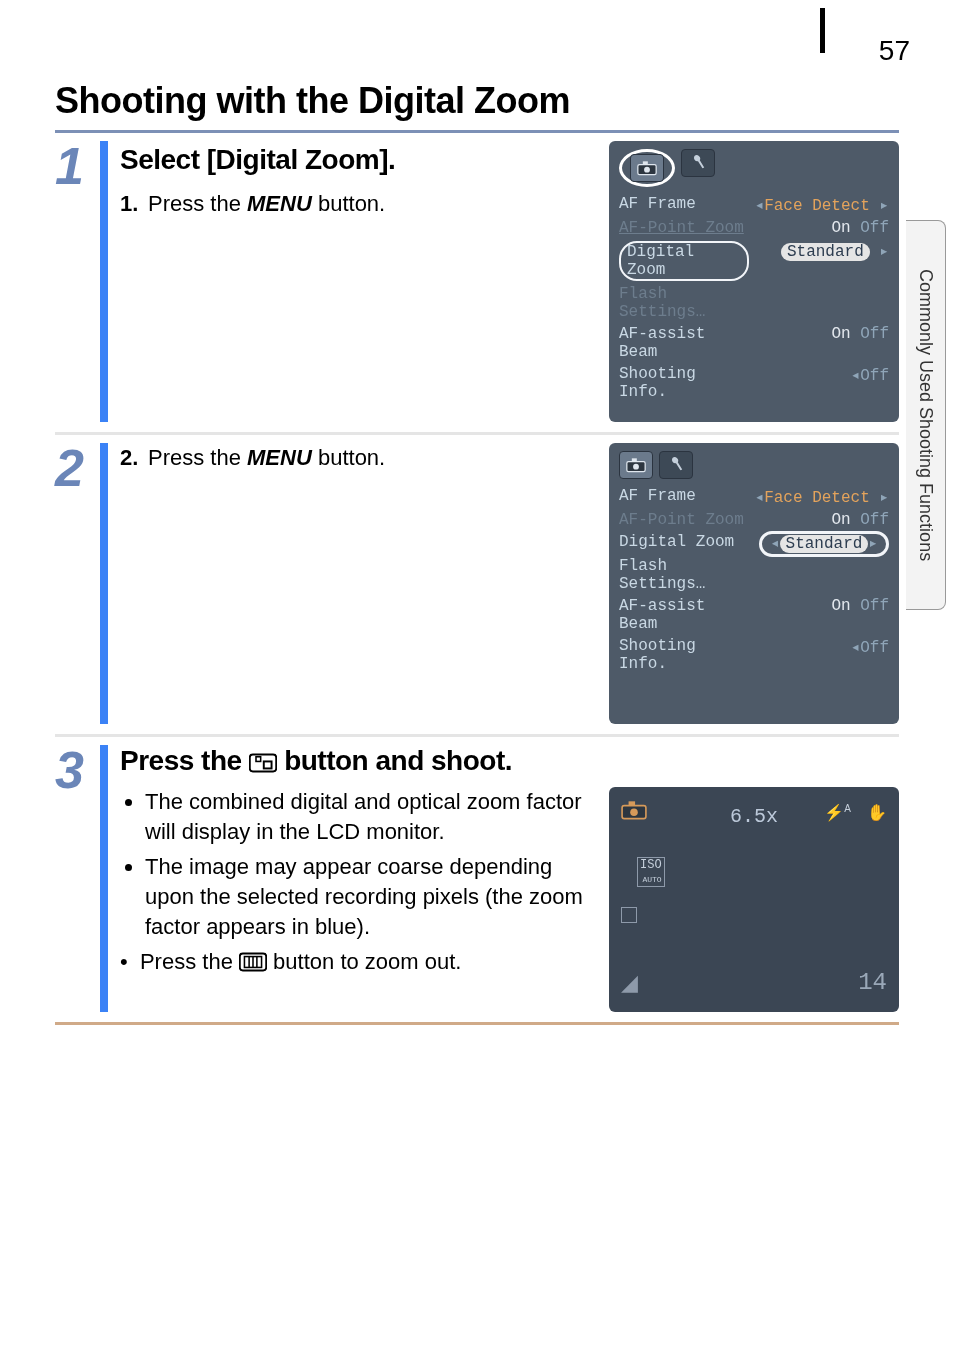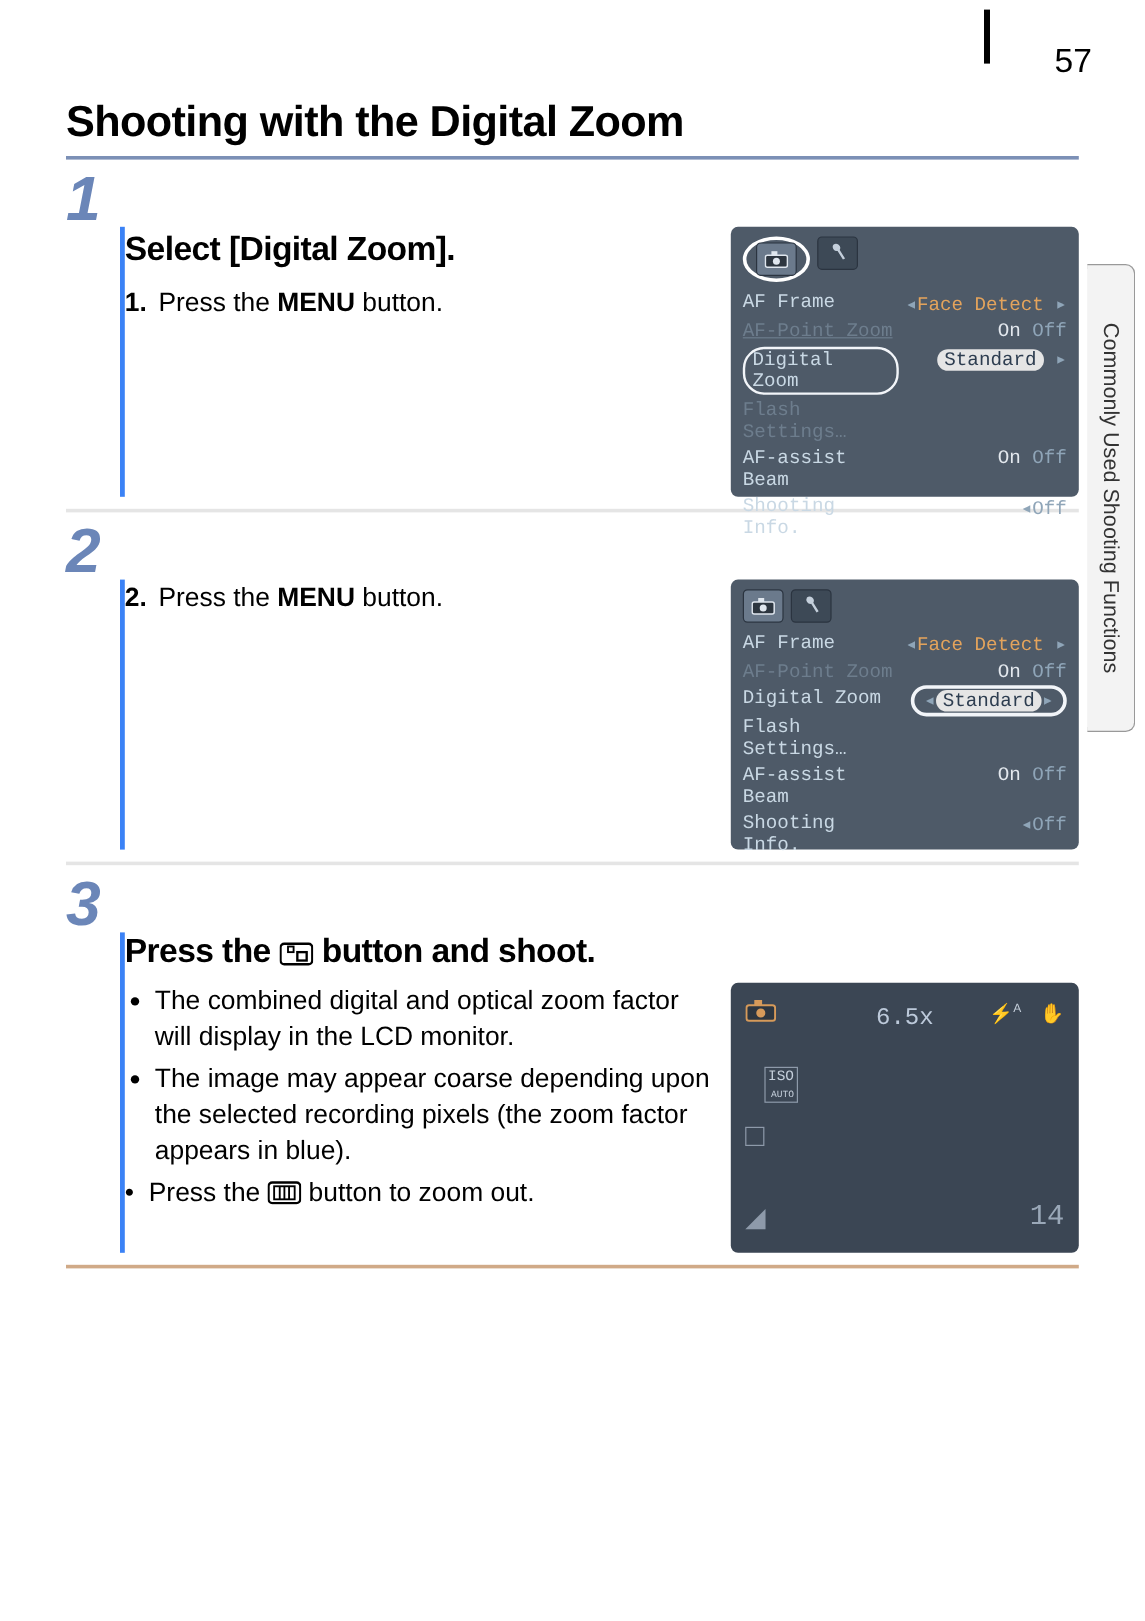--- a/index.html
+++ b/index.html
@@ -7,30 +7,30 @@
   .page { padding: 30px 55px 0 55px; }
   .page-number { position: absolute; right: 44px; top: 35px; font-size: 28px; text-align: center; }
   .header-line { position: absolute; left: 820px; top: 8px; width: 5px; height: 45px; background: #000; }
   .side-tab { position: absolute; right: 8px; top: 220px; width: 40px; height: 390px; border: 1px solid #999; border-left: none; background: #f3f3f3; border-radius: 0 8px 8px 0; display: flex; align-items: center; justify-content: center; }
   .side-tab span { writing-mode: vertical-rl; font-size: 18px; color: #333; }
   h1.title { font-family: Arial Black, Arial, sans-serif; font-weight: 900; font-size: 36px; margin: 50px 0 8px 0; letter-spacing: -0.5px; }
   .hr-main { border: none; border-top: 3px solid #7c90b6; margin: 0 0 0 0; }
   .step { display: flex; margin-top: 8px; border-bottom: 3px solid #e5e5e5; padding-bottom: 10px; }
   .step.last { border-bottom: none; }
   .step-num { width: 45px; font-family: Arial Black, Arial, sans-serif; font-weight: 900; font-style: italic; font-size: 52px; color: #6b86b8; line-height: 0.9; padding-top: 2px; text-align: left; }
-  .step-body { flex: 1; border-left: 4px solid #3b82f6; display: flex; margin-top: 48px; }
+  .step-body { flex: 1; border-left: 8px solid #3b82f6; padding-left: 12px; display: flex; }
   .step-text { flex: 1; padding-right: 12px; font-size: 22px; line-height: 1.35; }
   .step-heading { font-family: Arial Black, Arial, sans-serif; font-weight: 900; font-size: 28px; margin: 0 0 10px 0; letter-spacing: -0.5px; }
   .step-text ol { margin: 0; padding-left: 0; list-style: none; }
   .step-text ol li { margin-bottom: 6px; position: relative; padding-left: 28px; }
   .step-text ol li::before { content: attr(data-num) "."; font-weight: bold; position: absolute; left: 0; }
   .step-text ul { margin: 0; padding-left: 25px; }
   .step-text ul li { margin-bottom: 6px; }
-  .b { font-weight: bold; }
-  .lcd { width: 290px; height: 225px; background: #4e5a68; border-radius: 6px; color: #c9d8e4; font-family: "Courier New", monospace; font-size: 17px; position: relative; padding: 8px 10px; }
+  .b { font-weight: bold; font-style: italic; }
+  .lcd { width: 290px; height: 281px; background: #4e5a68; border-radius: 6px; color: #c9d8e4; font-family: "Courier New", monospace; font-size: 17px; position: relative; padding: 8px 10px; }
   .lcd .tabs { display: flex; gap: 6px; margin-bottom: 6px; }
   .lcd .tab { width: 34px; height: 28px; background: #3d4956; border: 1px solid #2b3440; border-radius: 4px; display: flex; align-items: center; justify-content: center; }
   .lcd .tab.active { background: #6b7a8c; }
   .lcd .tab-circle { display: flex; align-items: center; justify-content: center; }
   .menu-row { display: flex; justify-content: space-between; padding: 2px 0; font-size: 16px; }
   .menu-row .label { flex: 0 0 130px; }
   .menu-row .value { color: #8fa5b8; }
   .menu-row .value .on { color: #e3e8ee; text-align: right; }
   .menu-row .value .orange { color: #e3a35c; }
   .row-dim { color: #6d7d8d; }

